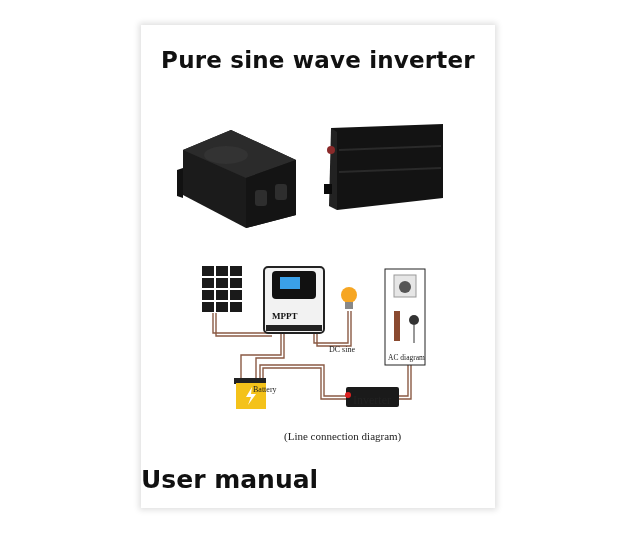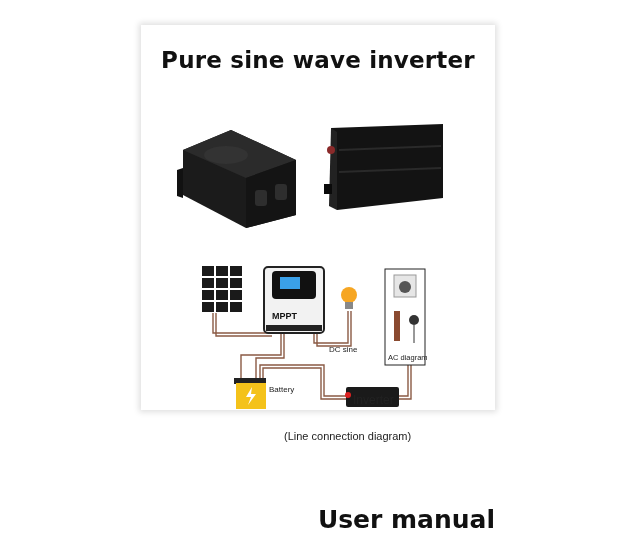--- a/index.html
+++ b/index.html
@@ -1,21 +1,21 @@
 <!DOCTYPE html>
 <html><head>
 <meta charset="utf-8">
 <style>
   html,body{margin:0;padding:0;}
   body{width:640px;height:538px;background:#ffffff;position:relative;overflow:hidden;font-family:"DejaVu Sans",sans-serif;}
-  .page{position:absolute;left:141px;top:25px;width:354px;height:385px;background:#fff;box-shadow:0 0 6px 2px rgba(0,0,0,0.13);}
+  .page{position:absolute;left:141px;top:25px;width:354px;height:483px;background:#fff;box-shadow:0 0 6px 2px rgba(0,0,0,0.13);}
   .title{position:absolute;left:0;right:0;top:22px;text-align:center;font-weight:bold;font-size:23px;color:#111;letter-spacing:0.2px;}
-  .footer{position:absolute;left:0;right:0;top:440px;text-align:right;font-weight:bold;font-size:25px;color:#111;margin-top:40px;}
+  .footer{position:absolute;left:0;right:0;top:440px;text-align:left;font-weight:bold;font-size:25px;color:#111;}
   .abs{position:absolute;}
-  .lbl{position:absolute;font-family:Liberation Sans, sans-serif;font-size:8px;color:#222;white-space:nowrap;}
+  .lbl{position:absolute;font-family:Liberation Serif, serif;font-size:8px;color:#222;white-space:nowrap;}
 </style>
 </head>
 <body>
 
 <div class="page">
   <div class="title">Pure sine wave inverter</div>
 
   <svg class="abs" style="left:30px;top:85px" width="300" height="120">
 
     <g>
@@ -99,18 +99,18 @@
 
     <g>
       <rect x="150" y="122" width="53" height="20" rx="2" fill="#1a1a1a"></rect>
       <circle cx="152" cy="130" r="3" fill="#d22"></circle>
     </g>
   </svg>
 
   <div class="lbl" style="left:131px;top:286px;font-weight:bold;color:#111;font-size:9px">MPPT</div>
   <div class="lbl" style="left:188px;top:320px">DC sine</div>
   <div class="lbl" style="left:247px;top:328px;font-size:7.5px">AC diagram</div>
-  <div class="lbl" style="left:128px;top:360px">Battery</div>
+  <div class="lbl" style="left:112px;top:360px">Battery</div>
   <div class="lbl" style="left:212px;top:368px;font-size:12px">Inverter</div>
   <div class="lbl" style="left:143px;top:405px;font-size:11px">(Line connection diagram)</div>
 
   <div class="footer">User manual</div>
 </div>
 
 </body></html>

